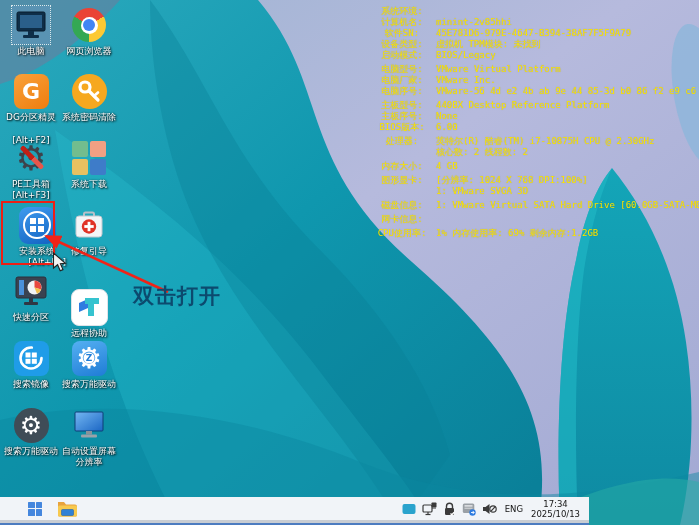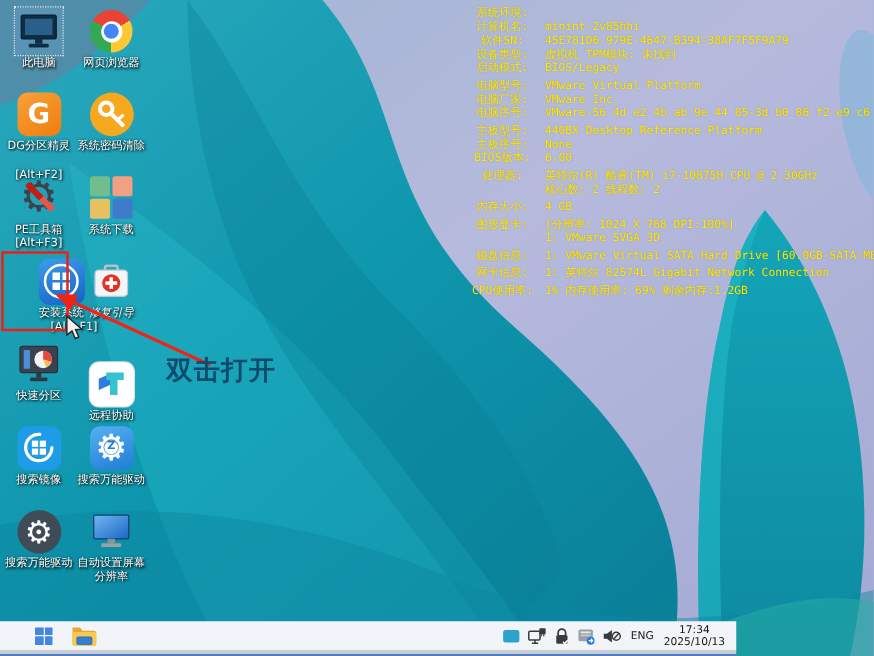--- a/index.html
+++ b/index.html
@@ -176,21 +176,20 @@
     <div class="row">
       <span class="lab"></span>
       <span class="val">1: VMware SVGA 3D</span>
     </div>
     <div class="row gap">
       <span class="lab">磁盘信息:</span>
       <span class="val">1: VMware Virtual SATA Hard Drive [60.0GB-SATA-MBR]</span>
     </div>
     <div class="row gap">
       <span class="lab">网卡信息:</span>
-      <span class="val">1: 英特尔 82574L Gigabit Network Connection</span>
     </div>
     <div class="row gap">
       <span class="lab">CPU使用率:</span>
       <span class="val">1% 内存使用率: 69% 剩余内存:1.2GB</span>
     </div>
   </div>
 
 <div class="cell selected" style="left:2px;top:6px;">
   <div class="ic">
     <svg width="38" height="38" viewBox="0 0 38 38">
@@ -251,38 +250,38 @@
     <div class="tiles">
         <i></i>
         <i></i>
         <i></i>
         <i></i>
       </div>
   </div>
   <div class="lbl">系统下载</div>
 </div>
 
-<div class="cell" style="left:20px;top:206px;">
+<div class="cell" style="left:8px;top:206px;">
   <div class="ic">
     <div class="inst">
         <div class="ring">
           <div class="winlogo">
             <i></i>
             <i></i>
             <i></i>
             <i></i>
           </div>
         </div>
       </div>
   </div>
   <div class="lbl">安装系统</div>
   <div class="lbl" style="margin-top:0;text-align:right;">[Alt+F1]</div>
 </div>
 
-<div class="cell" style="left:60px;top:206px;font-style:italic;">
+<div class="cell" style="left:60px;top:206px;">
   <div class="ic">
     <svg width="38" height="38" viewBox="0 0 38 38">
       <path d="M14,11 V8 a1.5,1.5 0 0 1 1.5,-1.5 h7 A1.5,1.5 0 0 1 24,8 v3" fill="none" stroke="#b9c0c8" stroke-width="2"></path>
       <rect x="6" y="10" width="26" height="21" rx="3" fill="#f3f5f7" stroke="#c3c9d0"></rect>
       <circle cx="19" cy="20.5" r="7.2" fill="#e03226"></circle>
       <rect x="17.6" y="15.8" width="2.8" height="9.4" fill="#fff"></rect>
       <rect x="14.3" y="19.1" width="9.4" height="2.8" fill="#fff"></rect>
     </svg>
   </div>
   <div class="lbl">修复引导</div>

